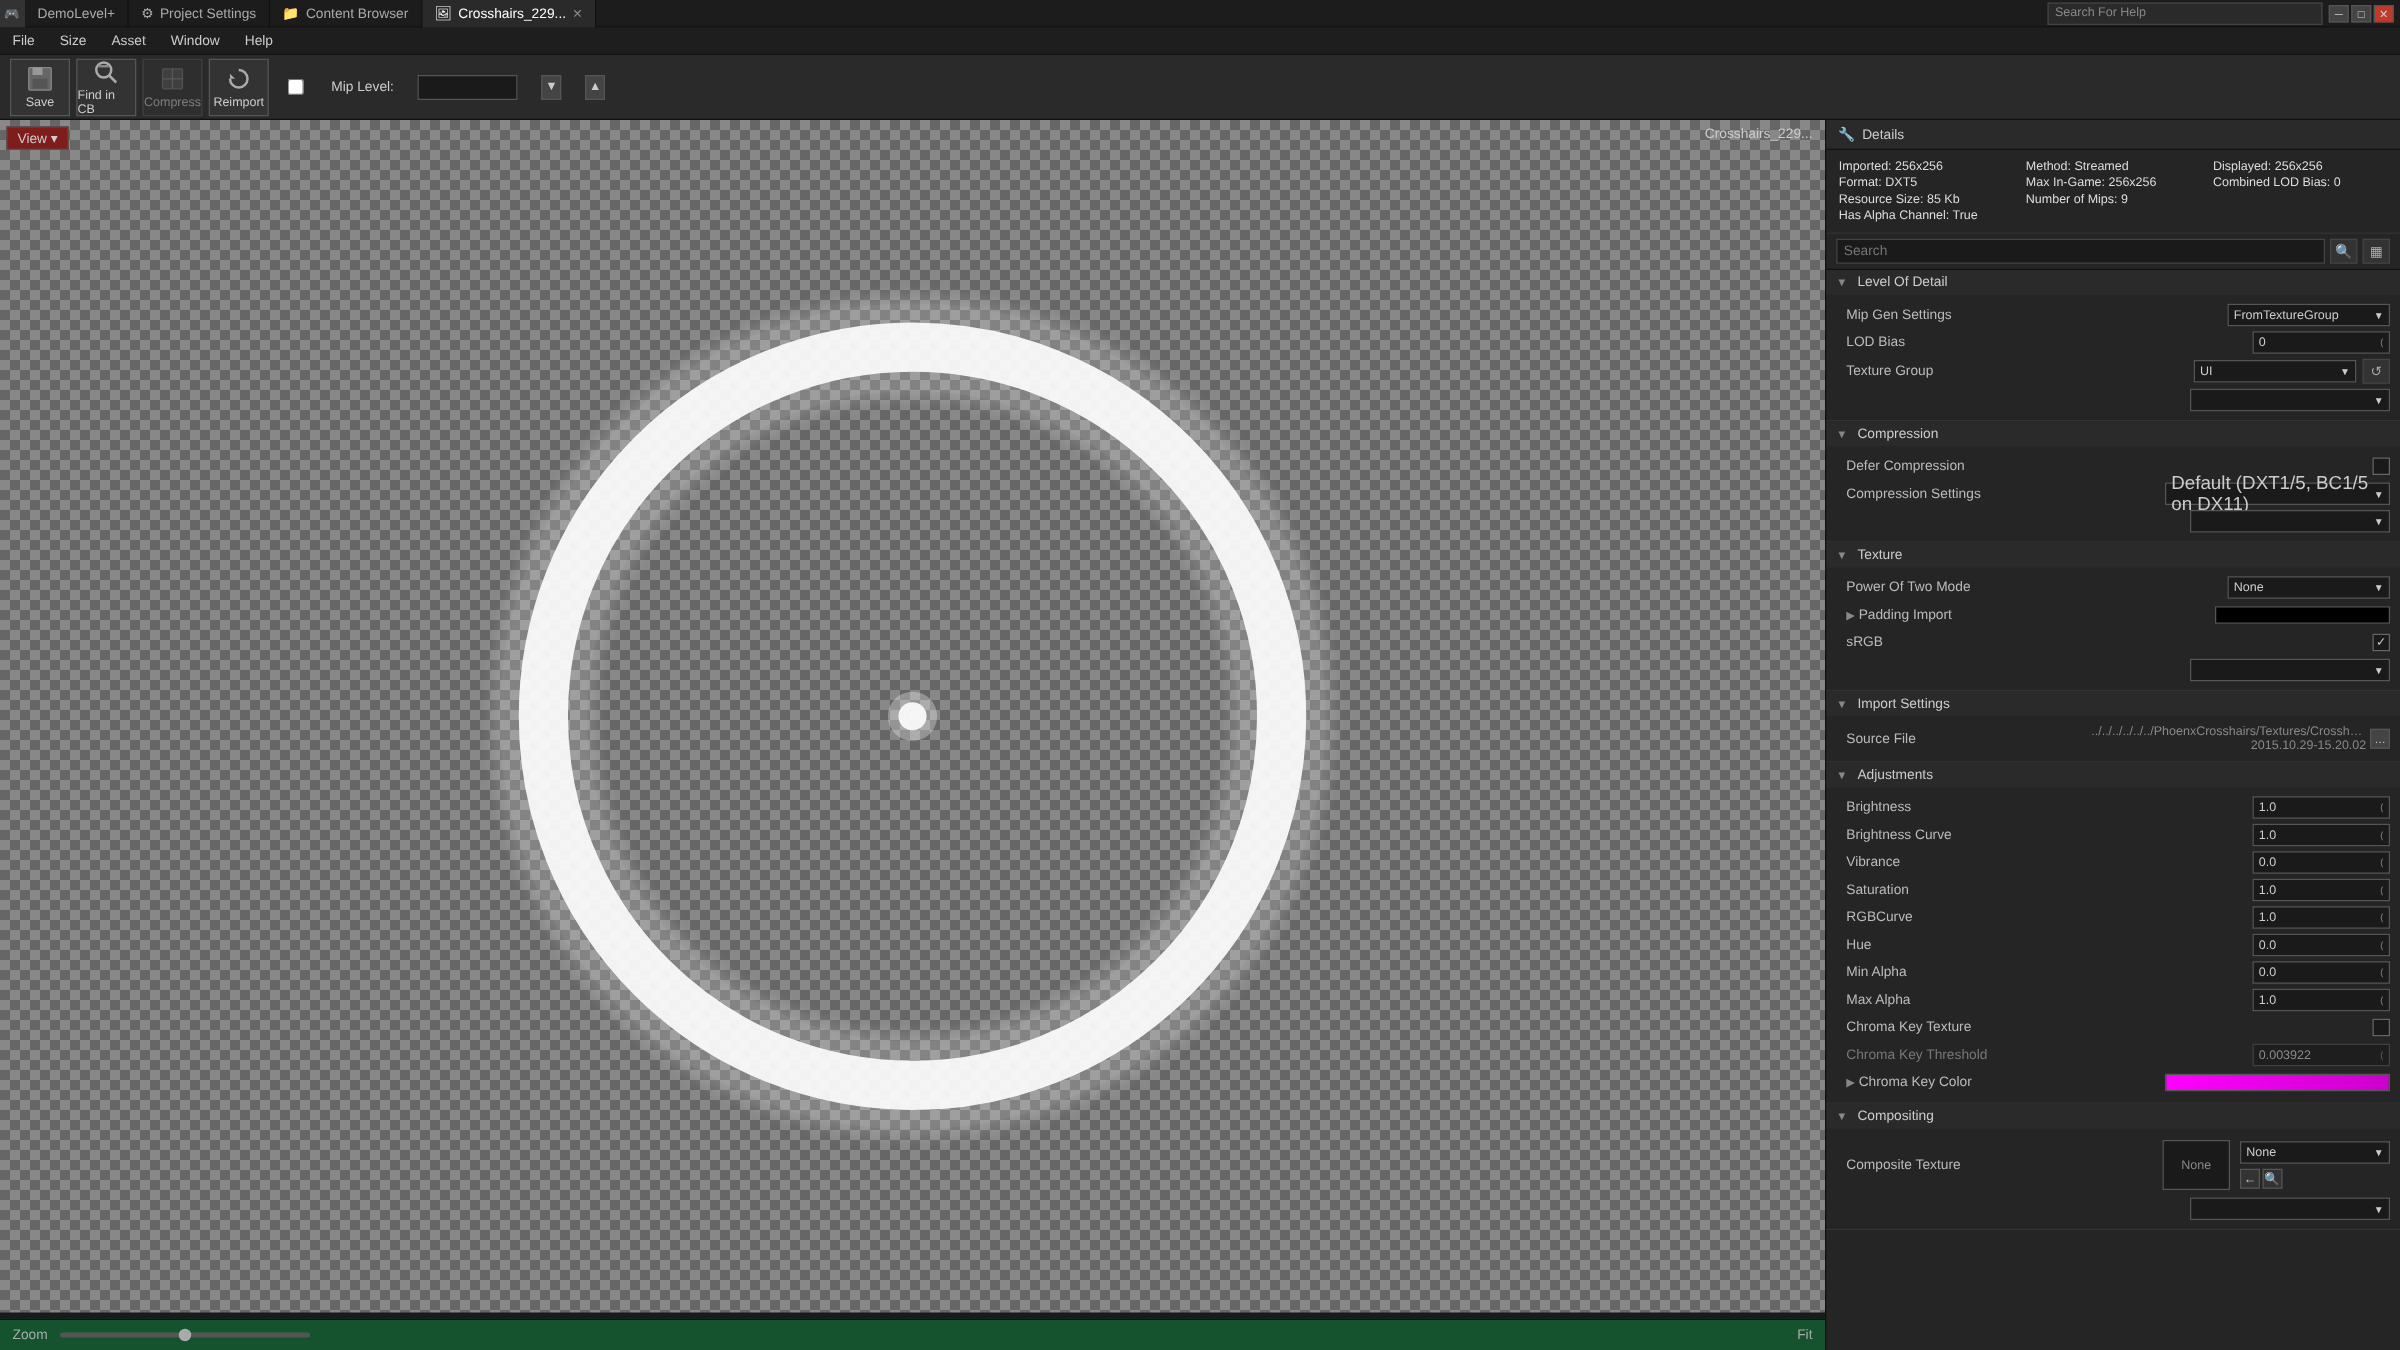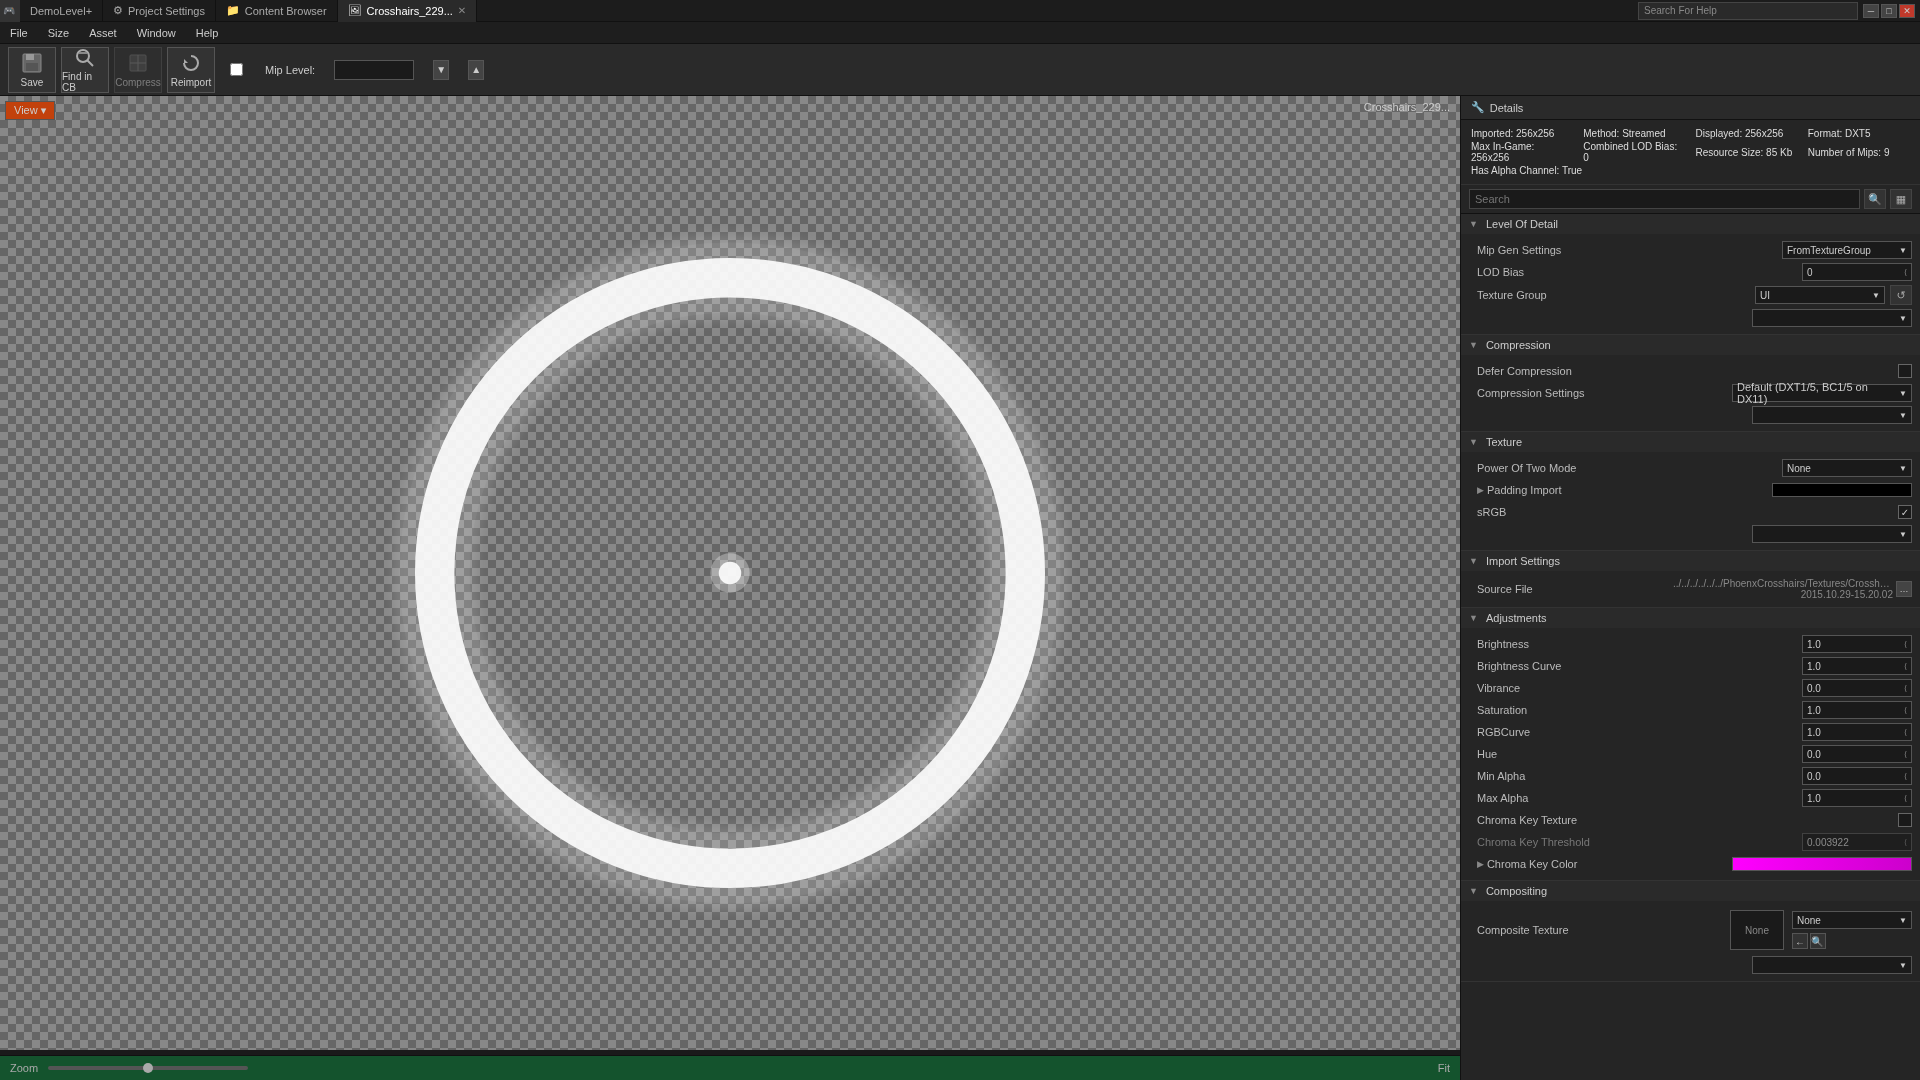--- a/index.html
+++ b/index.html
@@ -27,39 +27,39 @@
     #mip-area { display: flex; align-items: center; gap: 19px; margin-left: 10px; }
     #mip-label { color: #ccc; font-size: 11px; }
     #mip-input { width: 80px; height: 20px; background: #1a1a1a; border: 1px solid #555; color: #ccc; font-size: 11px; padding: 0 4px; }
     .mip-btn { width: 16px; height: 20px; background: #444; border: 1px solid #555; color: #ccc; cursor: pointer; display: flex; align-items: center; justify-content: center; font-size: 10px; }
 
     
     #main { display: flex; height: calc(1080px - 96px); }
 
     
     #viewport-panel { flex: 1; background: #1a1a1a; position: relative; overflow: hidden; }
-    #view-dropdown { position: absolute; top: 5px; left: 5px; z-index: 10; background: #c2410c; border: 1px solid #555; color: #ccc; font-size: 11px; padding: 2px 8px; cursor: pointer; display: flex; align-items: center; gap: 3px; }
+    #view-dropdown { position: absolute; top: 5px; left: 5px; z-index: 10; background: #7f1d1d; border: 1px solid #555; color: #ccc; font-size: 11px; padding: 2px 8px; cursor: pointer; display: flex; align-items: center; gap: 3px; }
     #texture-name { position: absolute; top: 5px; right: 10px; color: #ccc; font-size: 11px; z-index: 10; }
     
     
     #texture-viewport { width: 100%; height: calc(100% - 30px); position: relative; background: repeating-conic-gradient(#666 0% 25%, #888 0% 50%) 0 0 / 16px 16px; }
     #texture-image-container { position: absolute; top: 0; left: 0; right: 0; bottom: 0; display: flex; align-items: center; justify-content: center; }
     
     
     #crosshair-svg { width: 720px; height: 720px; }
 
     #zoom-bar { position: absolute; bottom: 0; left: 0; right: 0; height: 25px; background: #14532d; border-top: 1px solid #111; display: flex; align-items: center; padding: 0 10px; gap: 5px; font-size: 11px; color: #aaa; }
     #zoom-slider { flex: 1; max-width: 200px; height: 4px; background: #555; border-radius: 2px; position: relative; margin: 0 5px; }
     #zoom-thumb { position: absolute; width: 10px; height: 10px; background: #aaa; border-radius: 50%; top: -3px; left: 50%; transform: translateX(-50%); cursor: pointer; }
     #fit-label { margin-left: auto; color: #aaa; }
 
     
     #details-panel { width: 460px; background: #252525; border-left: 1px solid #111; display: flex; flex-direction: column; overflow-y: auto; }
     #details-header { background: #2a2a2a; padding: 5px 10px; font-size: 11px; color: #ccc; border-bottom: 1px solid #111; display: flex; align-items: center; gap: 5px; }
-    #details-info { display: grid; grid-template-columns: 1fr 1fr 1fr 1fr; gap: 2px 10px; padding: 8px 10px; border-bottom: 1px solid #333; }
+    #details-info { display: grid; grid-template-columns: 1fr 1fr 1fr; gap: 2px 10px; padding: 8px 10px; border-bottom: 1px solid #333; }
     .info-row { display: flex; align-items: center; }
     .info-value { color: #ddd; font-size: 10px; }
 
     
     #details-search { display: flex; align-items: center; padding: 4px 8px; border-bottom: 1px solid #111; gap: 4px; }
     #details-search input { flex: 1; background: #1a1a1a; border: 1px solid #444; color: #ccc; padding: 2px 5px; font-size: 11px; height: 20px; }
     .search-icon-btn { width: 22px; height: 20px; background: #333; border: 1px solid #444; color: #aaa; display: flex; align-items: center; justify-content: center; cursor: pointer; }
     .grid-icon-btn { width: 22px; height: 20px; background: #333; border: 1px solid #444; color: #aaa; display: flex; align-items: center; justify-content: center; cursor: pointer; }
 
     
@@ -331,21 +331,21 @@
         <div class="prop-row">
           <span class="prop-label">Defer Compression</span>
           <div class="prop-control">
             <div class="checkbox"></div>
           </div>
         </div>
         <div class="prop-row">
           <span class="prop-label">Compression Settings</span>
           <div class="prop-control">
             <div class="dropdown-control full-dropdown">
-              <span style="font-size:11px">Default (DXT1/5, BC1/5 on DX11)</span>
+              <span style="font-size:15px">Default (DXT1/5, BC1/5 on DX11)</span>
               <span class="dropdown-arrow">▼</span>
             </div>
           </div>
         </div>
         <div class="prop-row">
           <div style="width:100%;display:flex;justify-content:flex-end">
             <div class="dropdown-control" style="width:160px">
               <span class="dropdown-arrow">▼</span>
             </div>
           </div>

